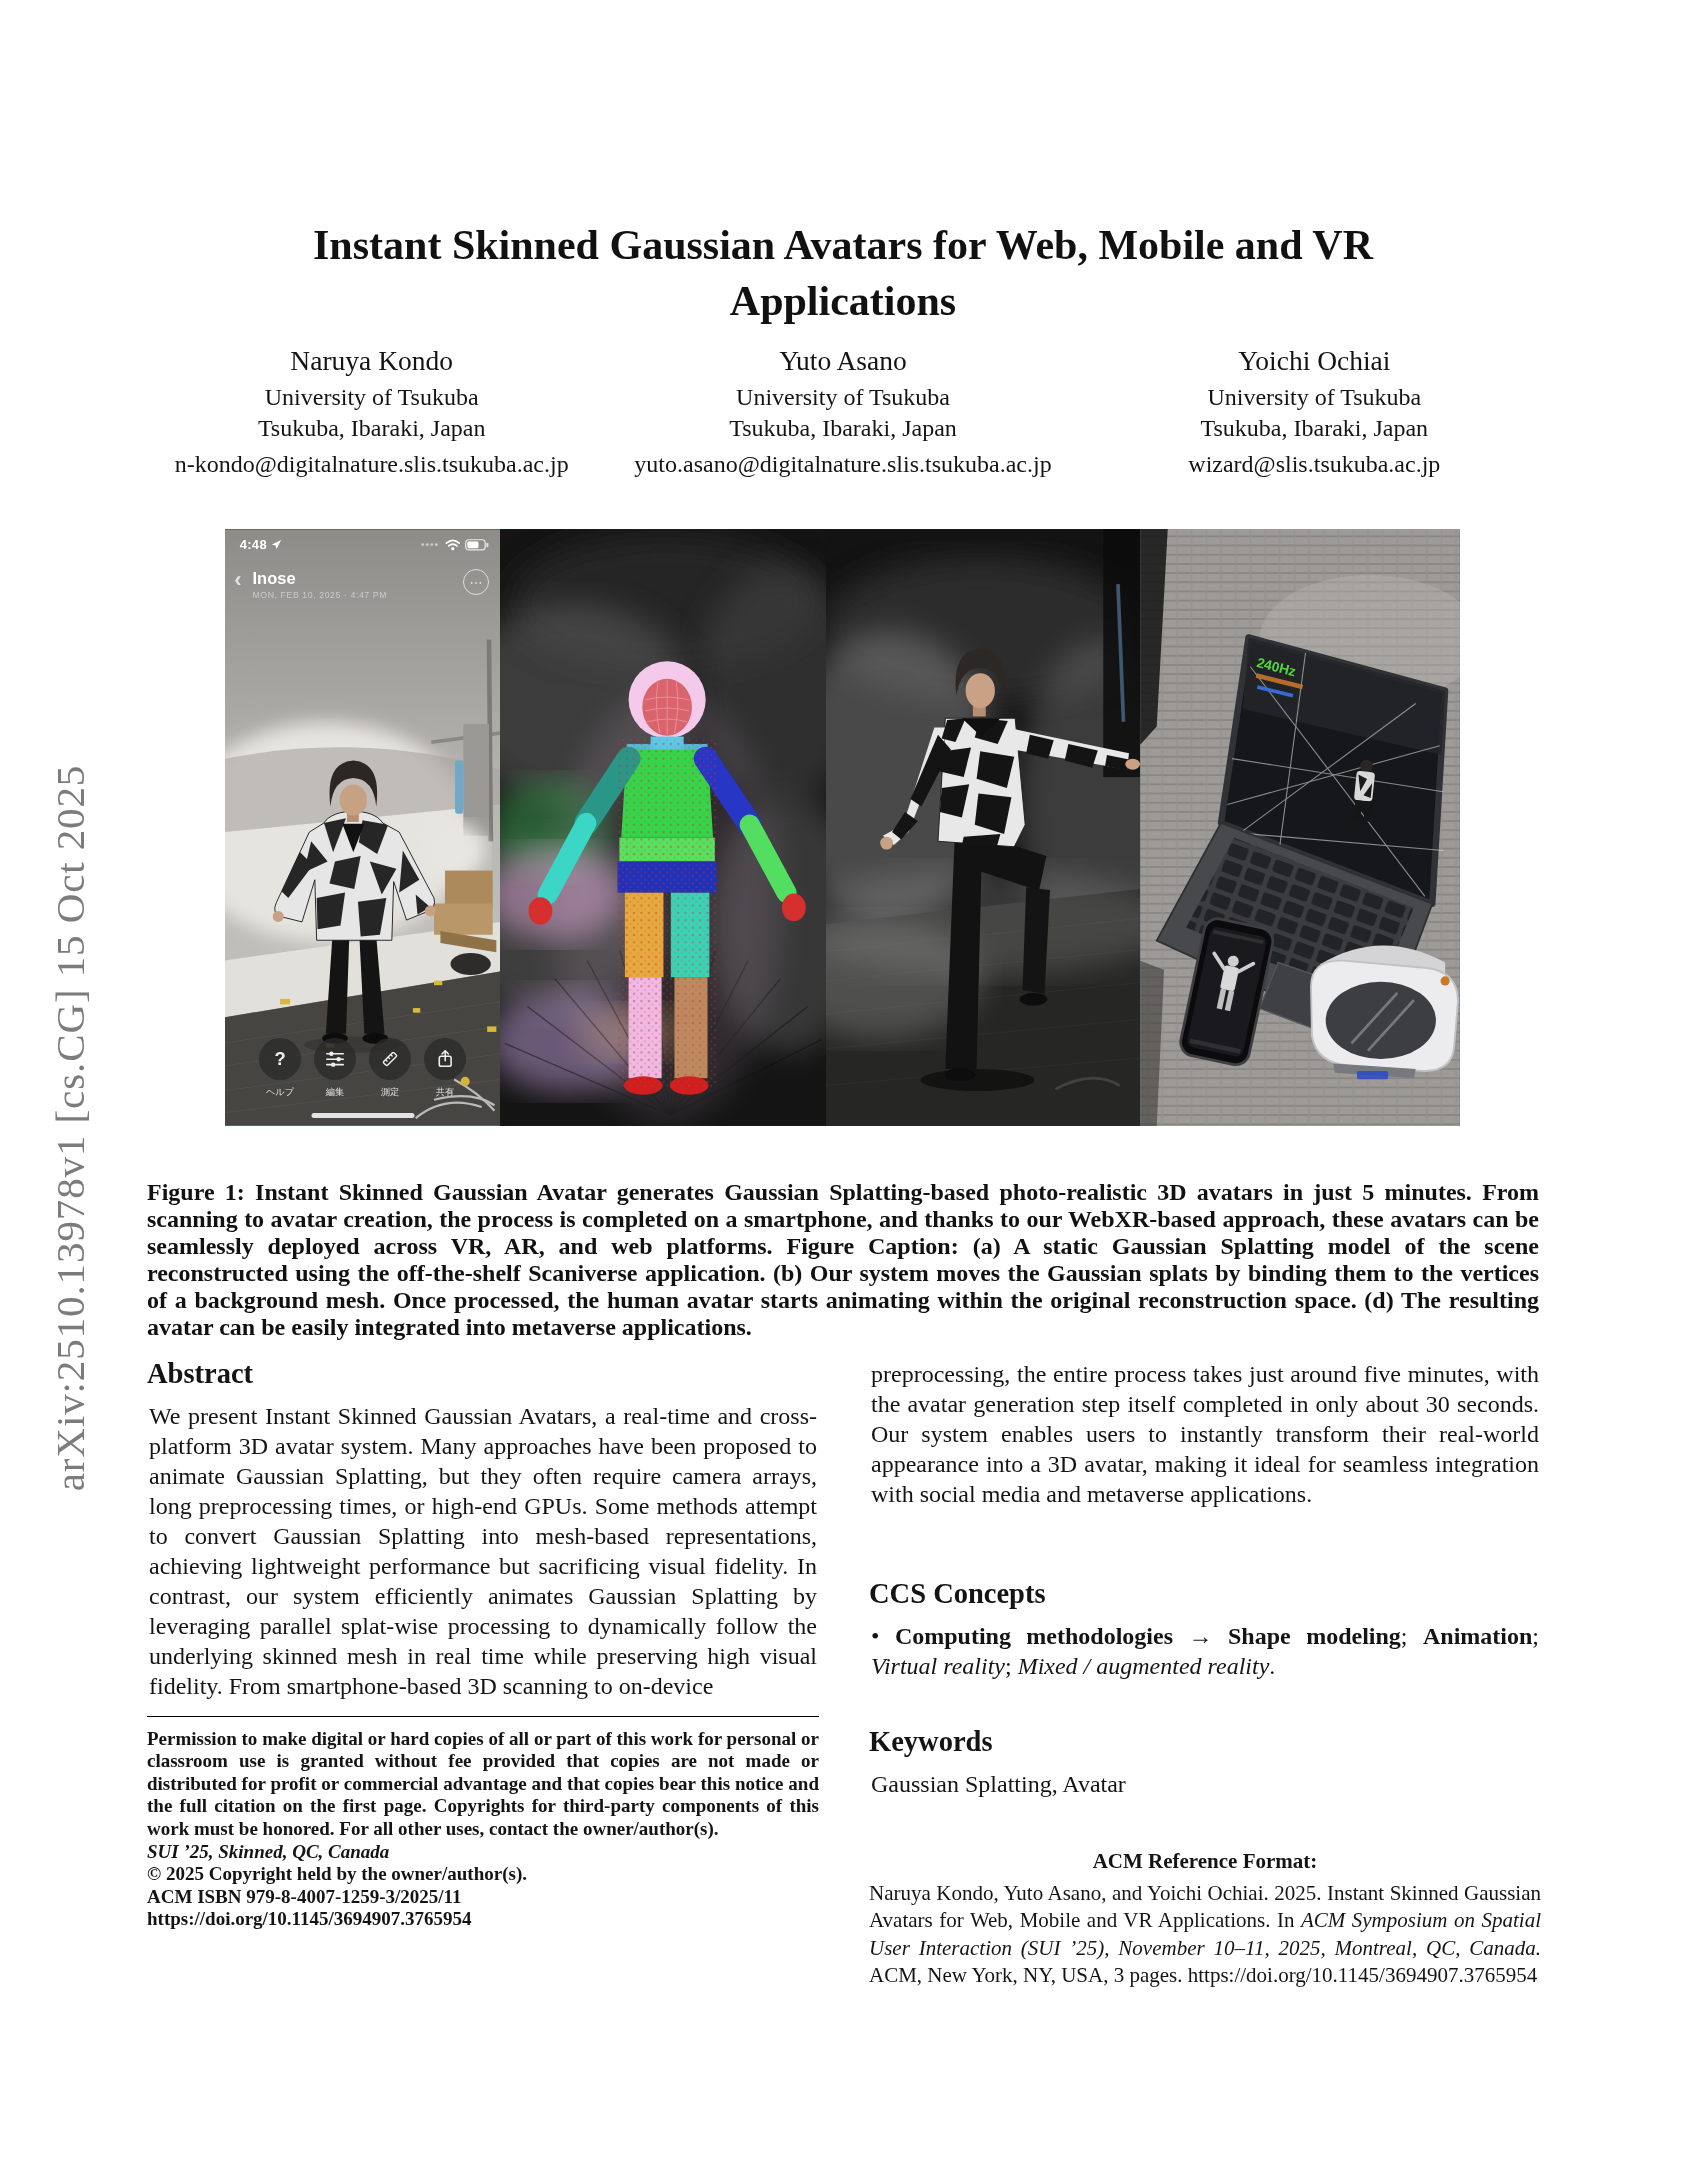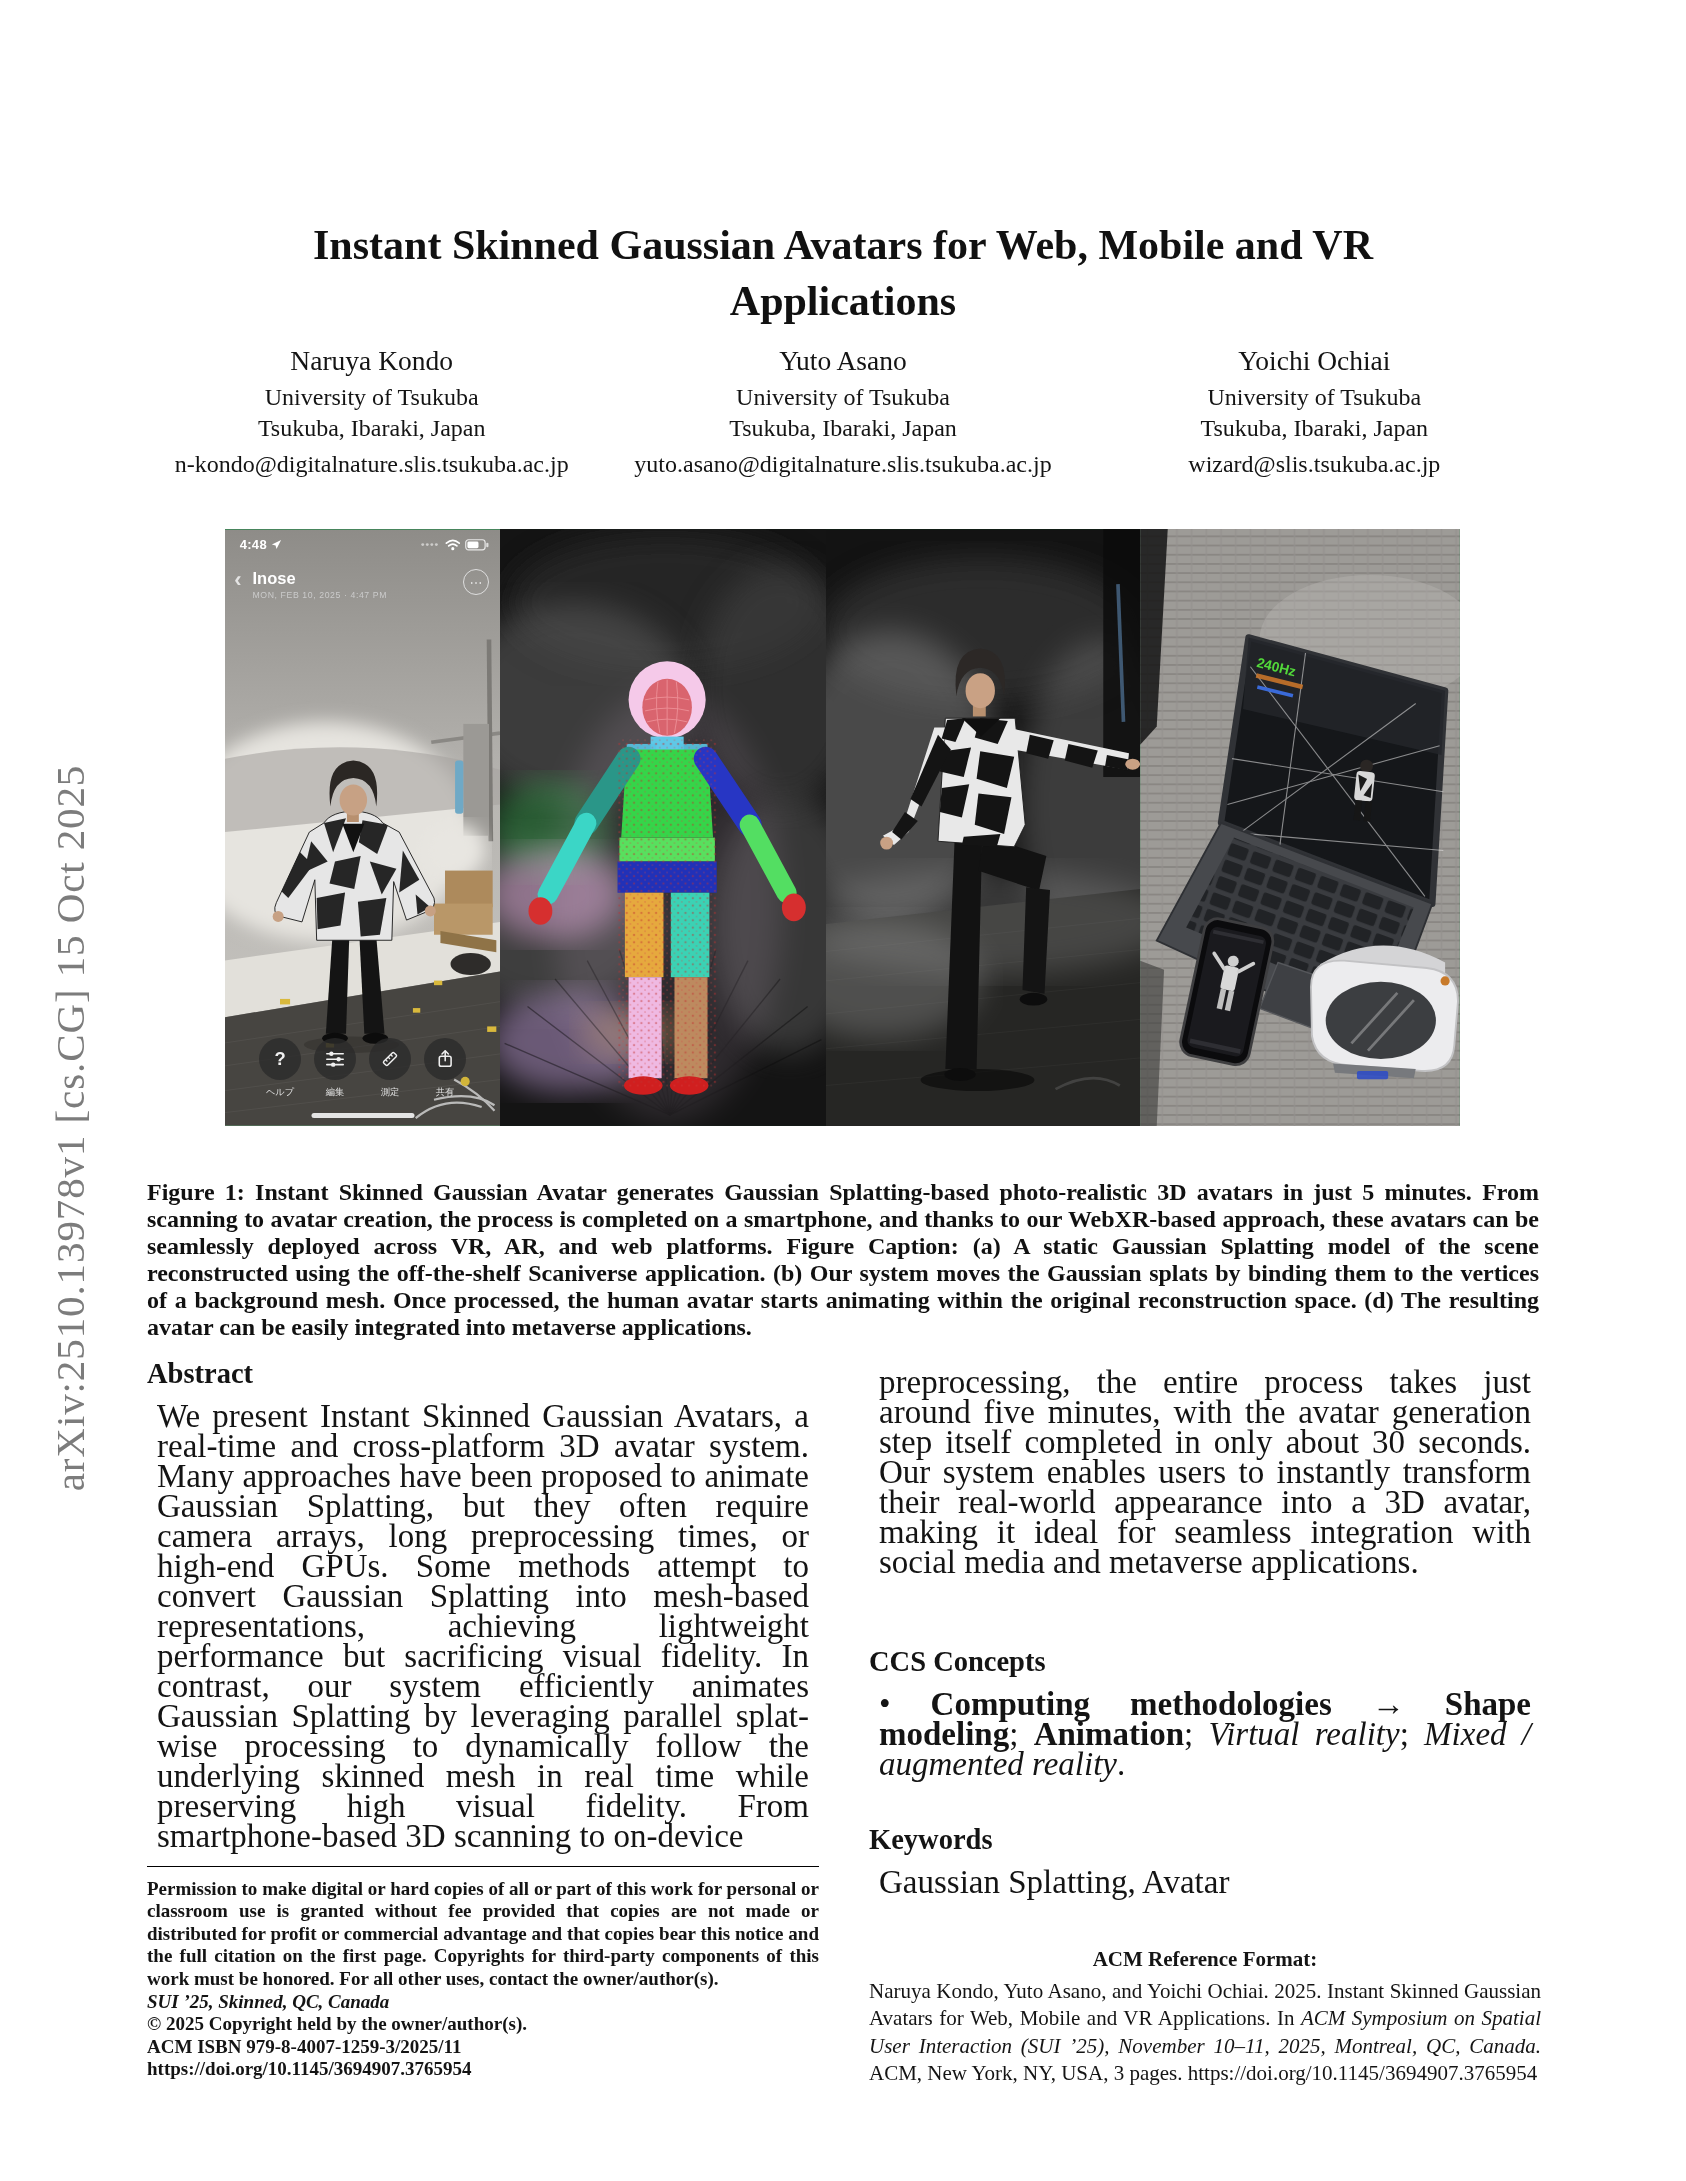--- a/index.html
+++ b/index.html
@@ -13,21 +13,21 @@
   
   .title{position:absolute;top:217px;left:0;width:100%;margin:0;text-align:center;
          font-size:42px;font-weight:bold;line-height:56px;color:#111;}
   .authors{position:absolute;top:343px;left:136px;width:1414px;display:flex;text-align:center;}
   .author{flex:1 1 0;}
   .author .name{font-size:27.5px;line-height:35px;margin-bottom:3.7px;}
   .author .line{font-size:24px;line-height:31px;}
   .author .email{font-size:24px;line-height:31px;margin-top:5.5px;}
 
   
-  .figure{position:absolute;left:225px;top:529px;width:1235px;height:597px;display:flex;background:#15803d;}
+  .figure{position:absolute;left:225px;top:529px;width:1235px;height:597px;display:flex;background:#0369a1;}
   .panel{position:relative;height:597px;overflow:hidden;}
   .panel svg{display:block;}
   .p1{width:275px;} .p2{width:326px;} .p3{width:314px;} .p4{width:320px;}
 
   
   .pui{position:absolute;left:0;top:0;width:100%;height:100%;font-family:"Liberation Sans",sans-serif;color:#fff;}
   .p1-status{position:absolute;top:8.3px;left:0;width:100%;display:flex;align-items:center;}
   .p1-time{margin-left:14.7px;font-size:13px;font-weight:bold;letter-spacing:0.3px;display:flex;align-items:center;gap:3.7px;}
   .p1-sicons{margin-left:auto;margin-right:11px;display:flex;align-items:center;gap:4.6px;}
   .p1-header{position:absolute;top:40px;left:0;width:100%;display:flex;align-items:flex-start;}
@@ -46,21 +46,21 @@
   .qmark{font-size:18.4px;font-weight:bold;color:#f0f0f0;}
   .homebar{position:absolute;bottom:8.3px;left:50%;transform:translateX(-50%);
            width:103px;height:4.6px;border-radius:2.8px;background:#f2f2f2;opacity:.92;}
 
   
   .caption{position:absolute;left:147px;top:1155px;width:1392px;font-size:24px;font-weight:bold;
            line-height:27px;text-align:justify;color:#111;}
   .col{position:absolute;top:1357px;width:672px;}
   .col-left{left:147px;} .col-right{left:869px;}
   .sechead{font-size:28.5px;font-weight:bold;margin:0 0 11px 0;line-height:33px;}
-  .body-p{font-size:33px;line-height:30px;text-align:justify;margin:10px;}
+  .body-p{font-size:24px;line-height:30px;text-align:justify;margin:2px;}
   .gap1{margin-top:68px;} .gap2{margin-top:44px;}
   .footnote{margin-top:14.7px;border-top:1.8px solid #000;padding-top:11px;font-size:19px;line-height:22.6px;}
   .footnote p{margin:0;text-align:justify;font-weight:bold;}
   .fn-line{margin:0;} .italic{font-style:italic;}
   .refhead{font-size:21px;font-weight:bold;margin:50px 0 5.5px 0;text-align:center;}
   .ref-p{font-size:21px;line-height:27.5px;text-align:justify;margin:0;}
 </style>
 </head>
 <body>
 

